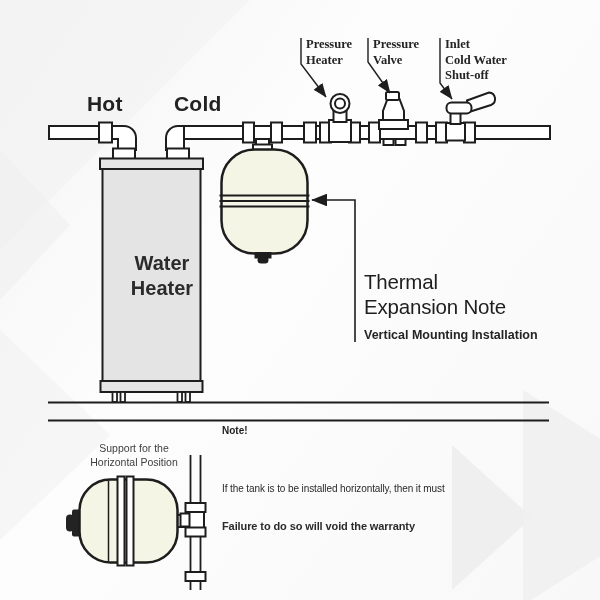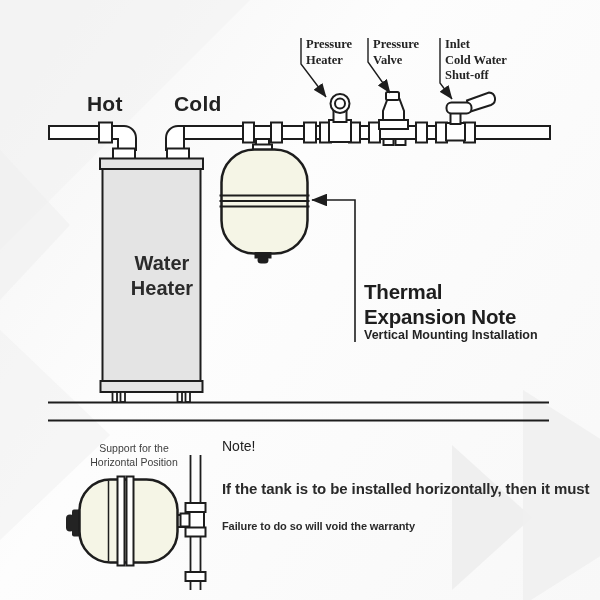--- a/index.html
+++ b/index.html
@@ -26,29 +26,29 @@
   .hot{left:87px;top:92px;}
   .cold{left:174px;top:92px;}
   .callout{font-size:12.5px;font-weight:600;line-height:15.5px;color:#242424;}
   .callout span{display:block;font-family:Liberation Serif, serif;}
   .cl-gauge{left:306px;top:37px;}
   .cl-valve{left:373px;top:37px;}
   .cl-inlet{left:445px;top:37px;}
   .wh-label{left:113px;top:251px;width:98px;text-align:center;
             font-size:20px;font-weight:700;line-height:25px;color:#2b2b2b;white-space:normal;}
   .wh-label span{display:block;}
-  .tank-title{left:364px;top:279px;font-size:20.5px;font-weight:700;line-height:25px;
+  .tank-title{left:364px;top:269px;font-size:20.5px;font-weight:400;line-height:25px;
               letter-spacing:-.2px;color:#1e1e1e;}
   .tank-title span{display:block;}
   .tank-subtitle{left:364px;top:328px;font-size:12.5px;font-weight:600;color:#242424;text-align:center;}
   .support-label{left:67px;top:430px;width:134px;text-align:center;
                  font-size:10.5px;font-weight:500;line-height:14px;color:#3e3e3e;white-space:normal;margin-top:11px;}
   .support-label span{display:block;}
-  .note-title{left:222px;top:438px;font-size:14px;font-weight:400;color:#1f1f1f;}
-  .note-body{left:222px;top:481px;font-size:15px;font-weight:700;line-height:15.5px;
+  .note-title{left:222px;top:425px;font-size:10px;font-weight:700;color:#1f1f1f;}
+  .note-body{left:222px;top:481px;font-size:10px;font-weight:400;line-height:15.5px;
              letter-spacing:-.1px;color:#2a2a2a;}
   .note-body span{display:block;}
   .note-warning{left:222px;top:520px;font-size:11px;font-weight:700;
                 letter-spacing:-.1px;color:#2a2a2a;}
 </style>
 </head>
 <body>
 
 <div id="stage">
 

